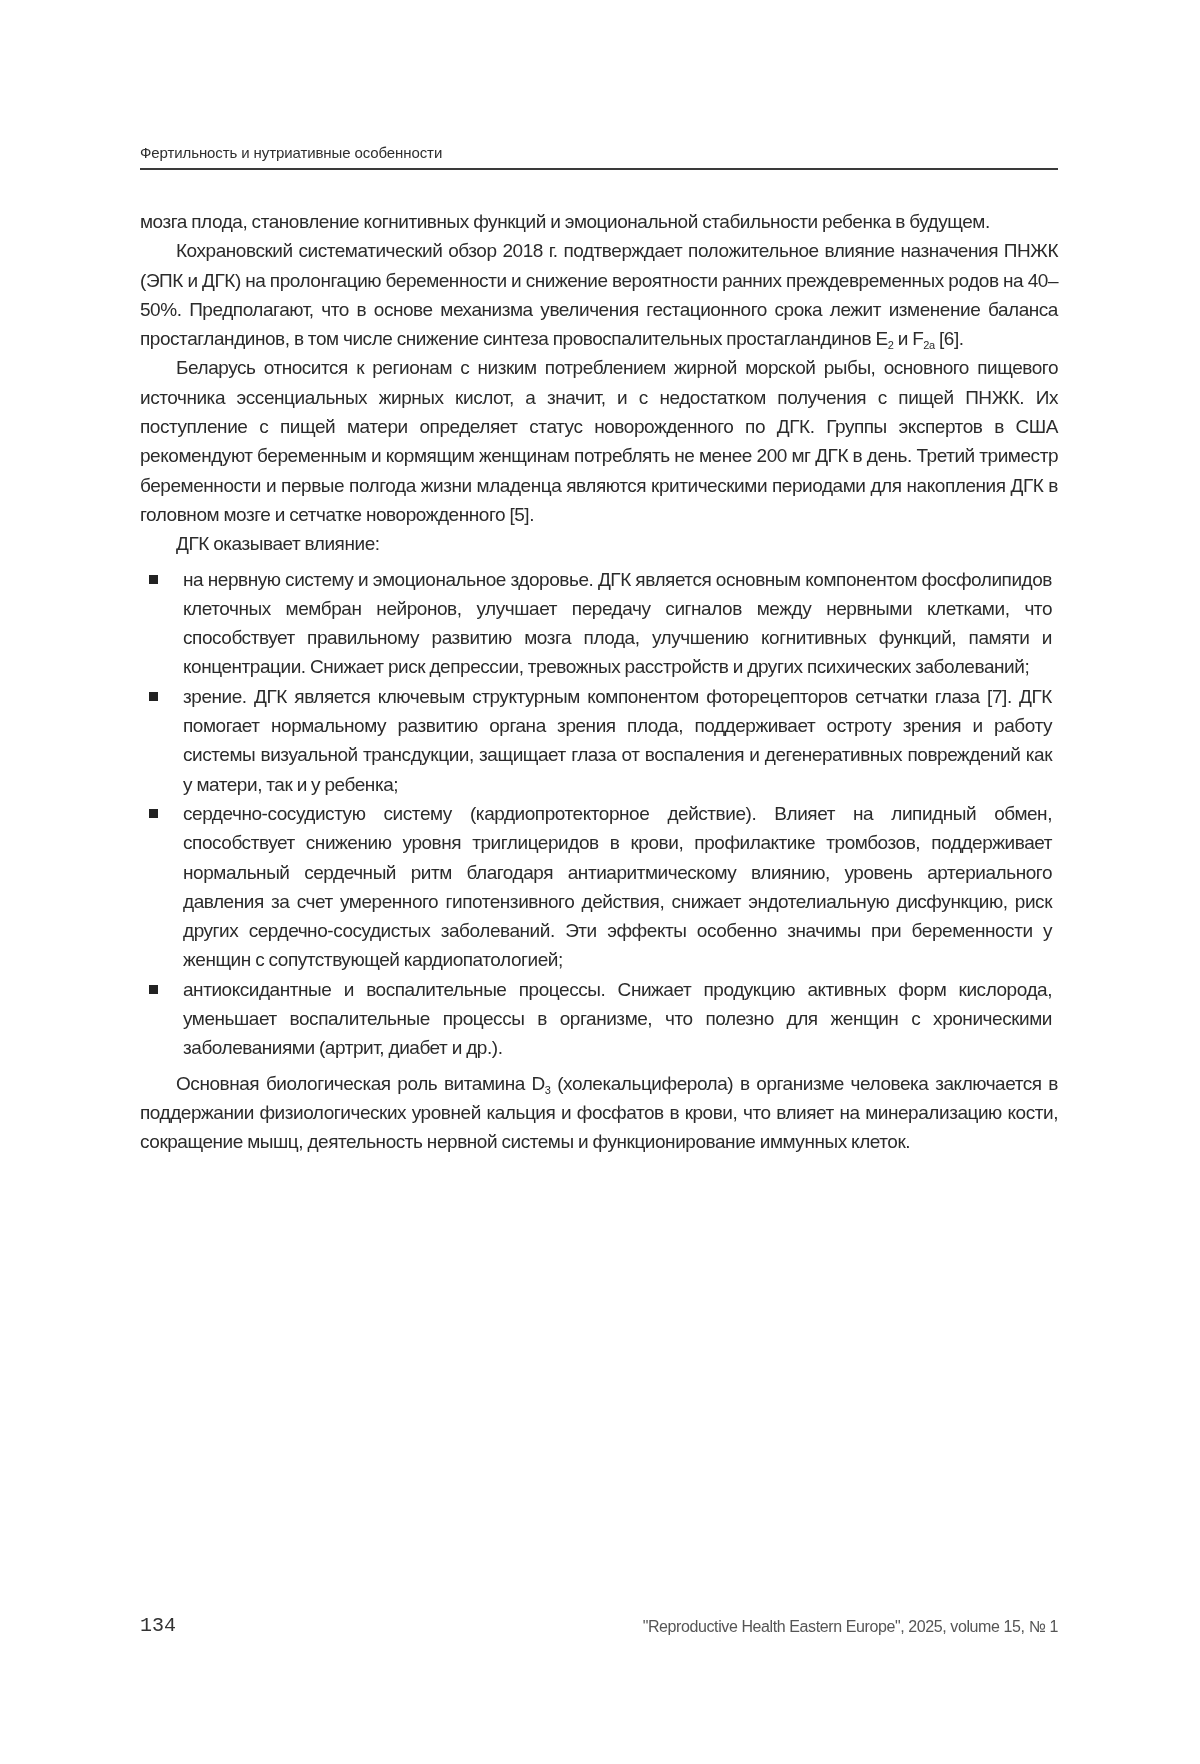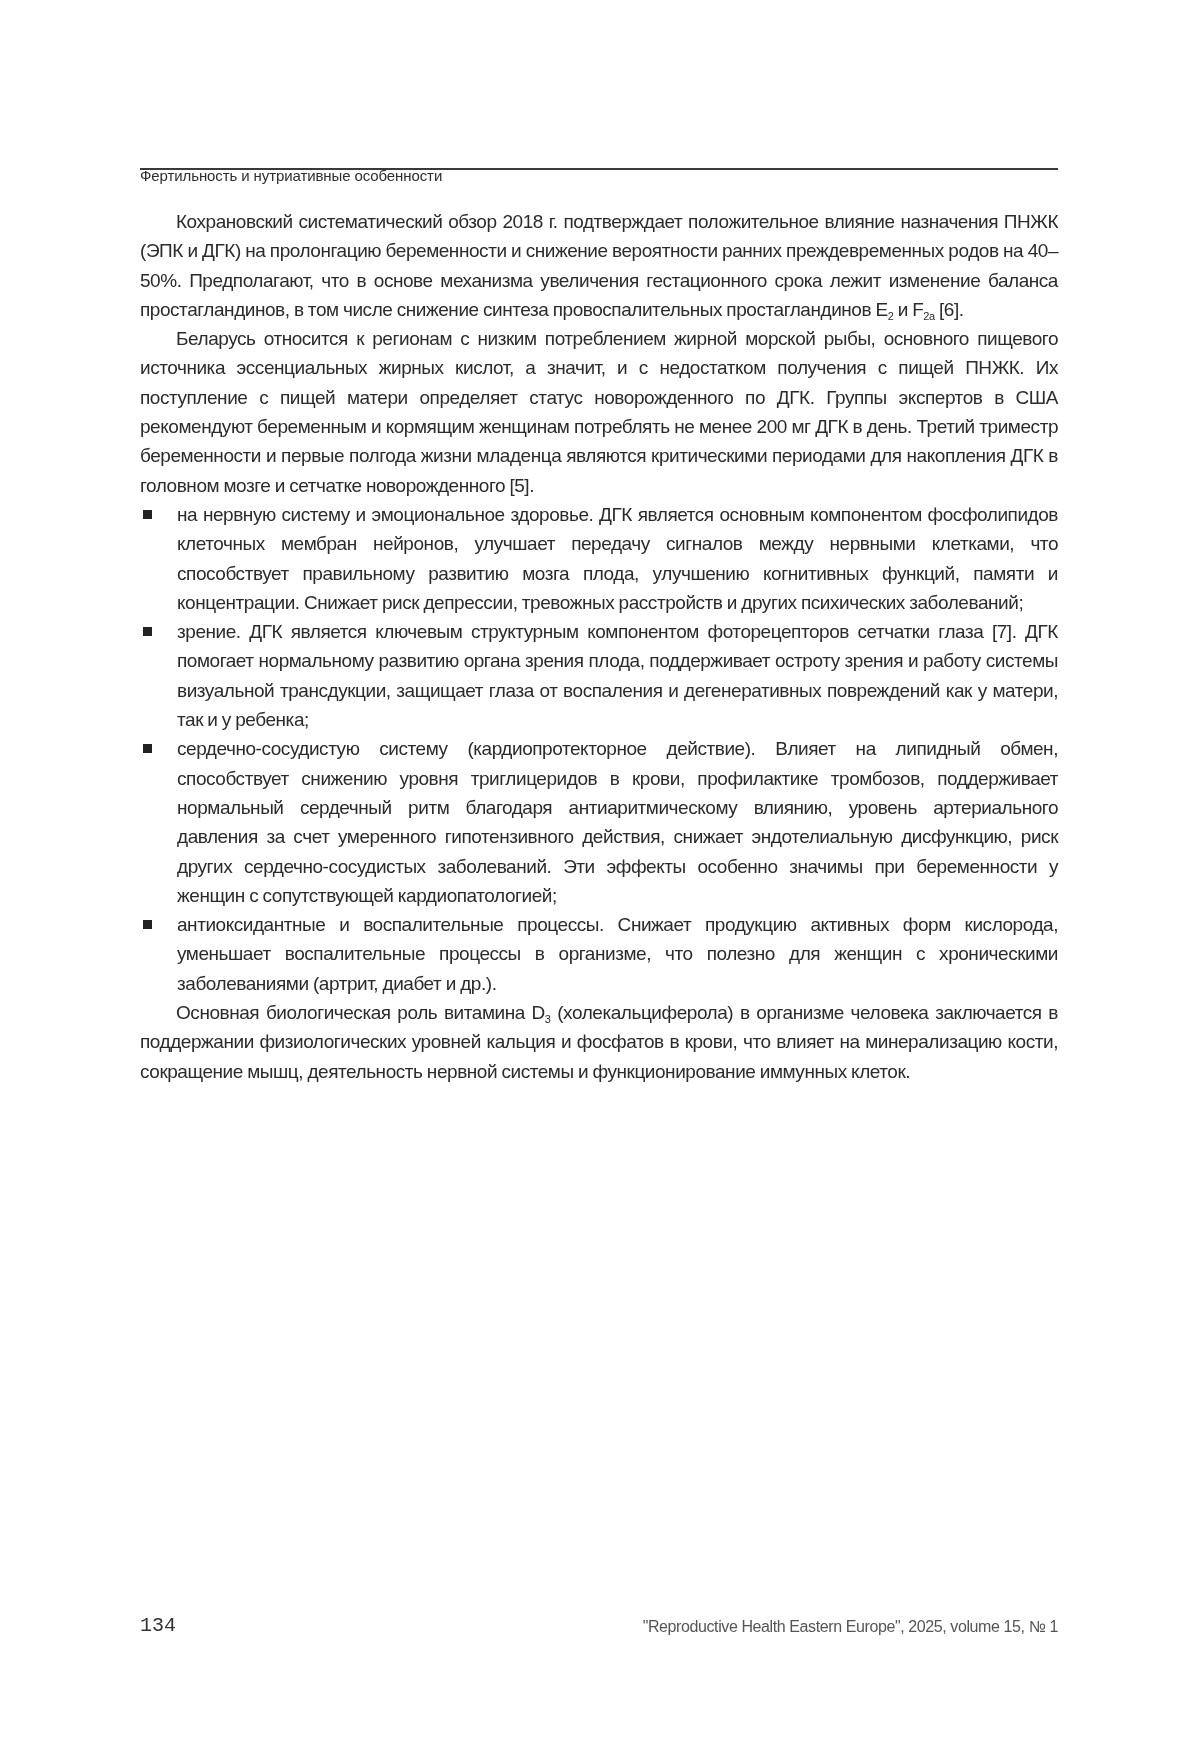--- a/index.html
+++ b/index.html
@@ -1,42 +1,44 @@
 <!DOCTYPE html>
 <html><head>
 <meta charset="utf-8">
 <style>
   html, body { margin: 0; padding: 0; background: #ffffff; }
   body { width: 1200px; height: 1764px; position: relative; overflow: hidden;
          font-family: "Liberation Sans", sans-serif; color: #2b2b2b; }
   .running-head { position: absolute; left: 140px; top: 143px; width: 918px;
-         font-size: 15px; line-height: 20px; color: #2e2e2e; letter-spacing: -0.1px; margin-top: 23px; }
+         font-size: 15px; line-height: 20px; color: #2e2e2e; letter-spacing: -0.1px; }
   .head-rule { position: absolute; left: 140px; top: 168px; width: 918px; height: 2px; background: #3a3a3a; }
   .content { position: absolute; left: 140px; top: 207px; width: 918px;
          font-size: 19px; line-height: 29.3px; color: #2b2b2b; letter-spacing: -0.45px; word-spacing: -0.5px; }
   .content p { margin: 0; text-align: justify; text-align-last: left; hyphens: manual; }
   .content p.indent { text-indent: 36px; }
-  .content ul { list-style: none; margin: 0; padding: 0; }
+  .content ul { list-style: none; margin: 6px; padding: 0; }
   .content li { position: relative; padding-left: 37px; text-align: justify; text-align-last: left; }
   .bullet { position: absolute; left: 3px; top: 10px; width: 9px; height: 9px; background: #222; }
   sub { font-size: 11px; line-height: 0; vertical-align: -4px; }
   .footer-page { position: absolute; left: 140px; top: 1614px;
          font-family: Liberation Mono, monospace; font-size: 20px; color: #333; }
   .footer-journal { position: absolute; right: 142px; top: 1618px;
          font-size: 16px; color: #555; letter-spacing: -0.4px; }
 </style>
 </head>
 <body>
 
 <div class="running-head">Фертильность и нутриативные особенности</div>
 <div class="head-rule"></div>
 
 <div class="content">
+  <p>мозга плода, становление когнитивных функций и эмоциональной стабильности ребенка в будущем.</p>
   <p class="indent"><span>Кохрановский систематический обзор 2018 г. подтверждает положительное влияние назначения ПНЖК (ЭПК и ДГК) на пролонгацию беременности и снижение вероятности ранних преждевременных родов на 40–50%. Предполагают, что в основе механизма увеличения гестационного срока лежит изменение баланса простагландинов, в том числе снижение синтеза провоспалительных простагландинов E</span><sub>2</sub><span> и F</span><sub>2a</sub><span> [6].</span></p>
   <p class="indent">Беларусь относится к регионам с низким потреблением жирной морской рыбы, основного пищевого источника эссенциальных жирных кислот, а значит, и с недостатком получения с пищей ПНЖК. Их поступление с пищей матери определяет статус новорожденного по ДГК. Группы экспертов в США рекомендуют беременным и кормящим женщинам потреблять не менее 200 мг ДГК в день. Третий триместр беременности и первые полгода жизни младенца являются критическими периодами для накопления ДГК в головном мозге и сетчатке новорожденного [5].</p>
+  <p class="indent">ДГК оказывает влияние:</p>
   <ul>
     <li><span class="bullet"></span><span>на нервную систему и эмоциональное здоровье. ДГК является основным компонентом фосфолипидов клеточных мембран нейронов, улучшает передачу сигналов между нервными клетками, что способствует правильному развитию мозга плода, улучшению когнитивных функций, памяти и концентрации. Снижает риск депрессии, тревожных расстройств и других психических заболеваний;</span></li>
     <li><span class="bullet"></span><span>зрение. ДГК является ключевым структурным компонентом фоторецепторов сетчатки глаза [7]. ДГК помогает нормальному развитию органа зрения плода, поддерживает остроту зрения и работу системы визуальной трансдукции, защищает глаза от воспаления и дегенеративных повреждений как у матери, так и у ребенка;</span></li>
     <li><span class="bullet"></span><span>сердечно-сосудистую систему (кардиопротекторное действие). Влияет на липидный обмен, способствует снижению уровня триглицеридов в крови, профилактике тромбозов, поддерживает нормальный сердечный ритм благодаря антиаритмическому влиянию, уровень артериального давления за счет умеренного гипотензивного действия, снижает эндотелиальную дисфункцию, риск других сердечно-сосудистых заболеваний. Эти эффекты особенно значимы при беременности у женщин с сопутствующей кардиопатологией;</span></li>
     <li><span class="bullet"></span><span>антиоксидантные и воспалительные процессы. Снижает продукцию активных форм кислорода, уменьшает воспалительные процессы в организме, что полезно для женщин с хроническими заболеваниями (артрит, диабет и др.).</span></li>
   </ul>
   <p class="indent"><span>Основная биологическая роль витамина D</span><sub>3</sub><span> (холекальциферола) в организме человека заключается в поддержании физиологических уровней кальция и фосфатов в крови, что влияет на минерализацию кости, сокращение мышц, деятельность нервной системы и функционирование иммунных клеток.</span></p>
 </div>
 
 <div class="footer-page">134</div>

